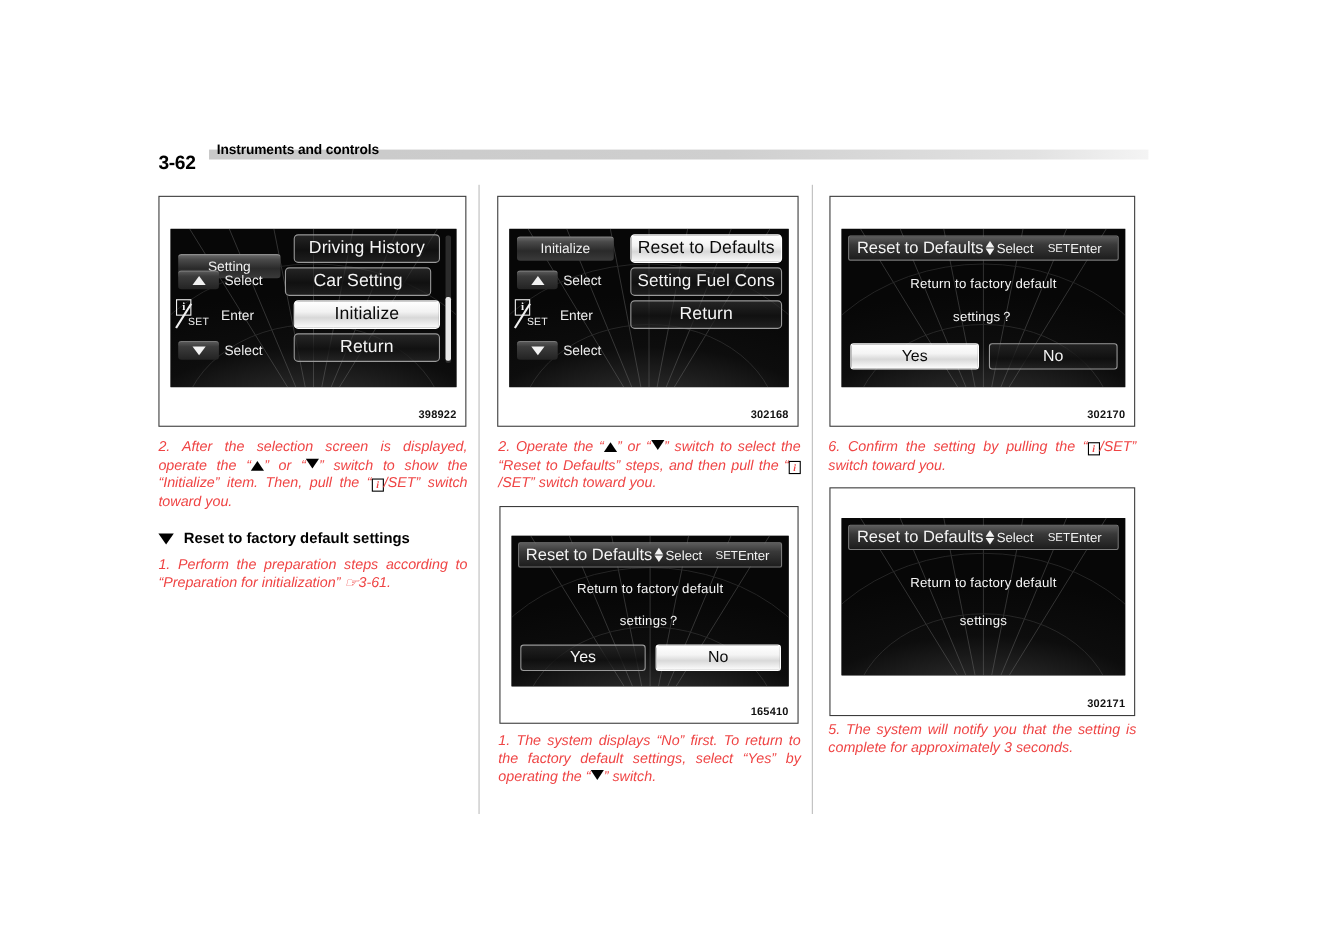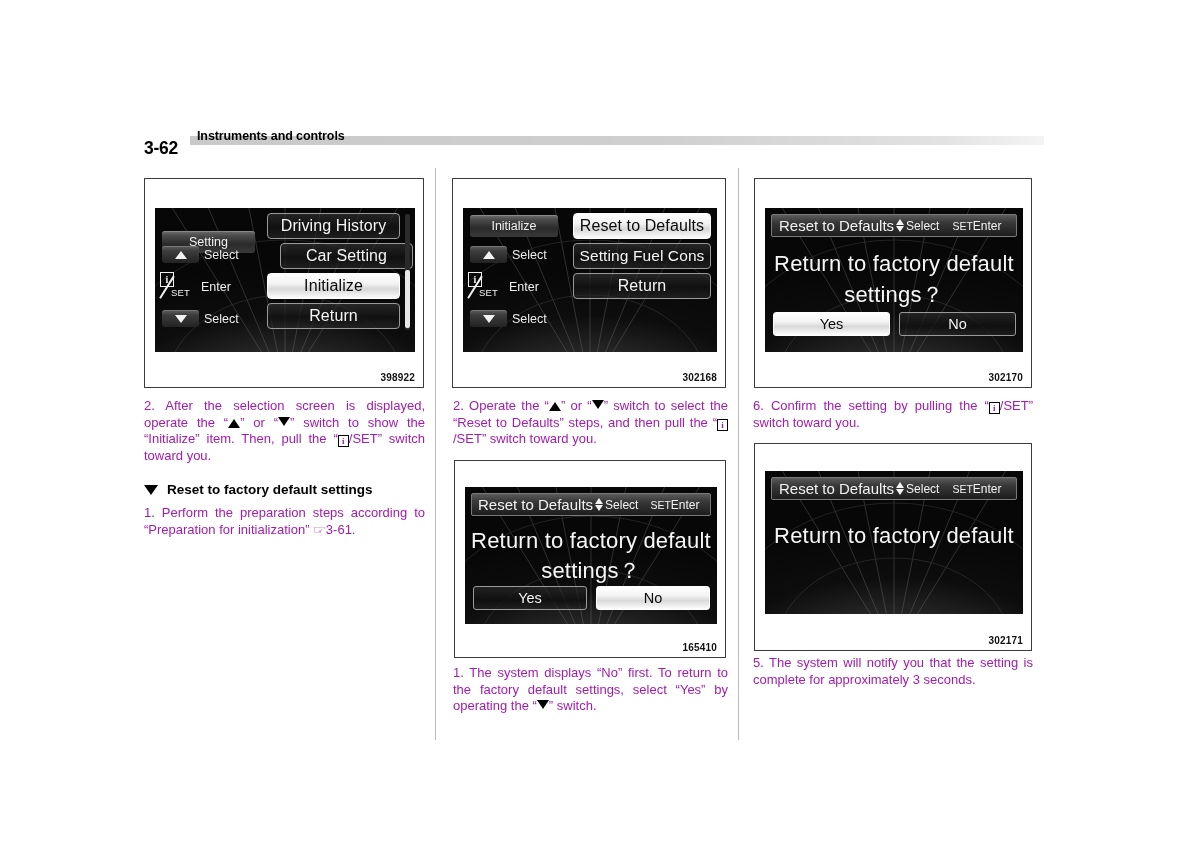--- a/index.html
+++ b/index.html
@@ -245,21 +245,21 @@
     border-top: 6px solid #f3f3f3;
   }
   .dlg-sub { font-size: 12px; }
   .dlg-set { font-size: 10.5px; vertical-align: super; }
 
   .dlg-msg {
     position: absolute;
     width: 100%;
     text-align: center;
     color: #f6f6f6;
-    font-size: 22px;
+    font-size: 12px;
     letter-spacing: 0.2px;
   }
 
   .dlg-btn {
     position: absolute;
     box-sizing: border-box;
     border: 1.2px solid #9a9a9a;
     border-radius: 3px;
     display: flex;
     align-items: center;
@@ -272,23 +272,24 @@
     background: linear-gradient(to bottom, #ffffff 0%, #f4f4f4 38%, #d9d9d9 62%, #fdfdfd 100%);
     color: #0a0a0a;
     border-color: #fff;
   }
 
   
   .body-text {
     position: absolute;
     font-size: 13px;
     line-height: 16.6px;
-    color: #a21caf;
+    color: #ef4444;
     text-align: justify;
     text-justify: inter-word;
+    font-style: italic;
   }
 
   .subhead {
     position: absolute;
     font-size: 13.5px;
     font-weight: bold;
     display: flex;
     align-items: center;
     gap: 9px;
   }
@@ -385,21 +386,21 @@
       <div class="rail-row" style="left:7px; top:102px;">
         <div class="rail-btn">
             <div class="tri-down"></div>
           </div>
         <span>Select</span>
       </div>
 
       <div class="menu-item" style="left:112px; top:5px; width:133px; height:26px; font-size:16px;">
         <span>Driving History</span>
       </div>
-      <div class="menu-item" style="left:125px; top:35px; width:133px; height:26px; font-size:16px;">
+      <div class="menu-item" style="left:104px; top:35px; width:133px; height:26px; font-size:16px;">
         <span>Car Setting</span>
       </div>
       <div class="menu-item selected" style="left:112px; top:65px; width:133px; height:26px; font-size:16px;">
         <span>Initialize</span>
       </div>
       <div class="menu-item" style="left:112px; top:95px; width:133px; height:26px; font-size:16px;">
         <span>Return</span>
       </div>
 
       <div class="scrollbar-track" style="left:250px; top:6px; height:116px;"></div>
@@ -573,20 +574,21 @@
         <span class="dlg-title">Reset to Defaults</span>
         <span class="updown">
           <span class="u"></span>
           <span class="d"></span>
         </span>
         <span class="dlg-sub">Select</span>
         <span class="dlg-set" style="margin-left:13px;">SET</span>
         <span class="dlg-sub">Enter</span>
       </div>
       <div class="dlg-msg" style="top:52px;">Return to factory default</div>
+      <div class="dlg-msg" style="top:86px;">settings</div>
     </div>
   </div>
   <div class="fig-caption">302171</div>
 </div>
 
 <div class="body-text" style="left:144px; top:398px; width:281px;">
   <span>2.  After the selection screen is displayed, operate the “</span><span class="inline-tri-up"></span><span>” or “</span><span class="inline-tri-down"></span><span>” switch to show the “Initialize” item. Then, pull the “</span><span class="inline-info">i</span><span>/SET” switch toward you.</span>
 </div>
 
 <div class="subhead" style="left:144px; top:482px; width:281px;">

